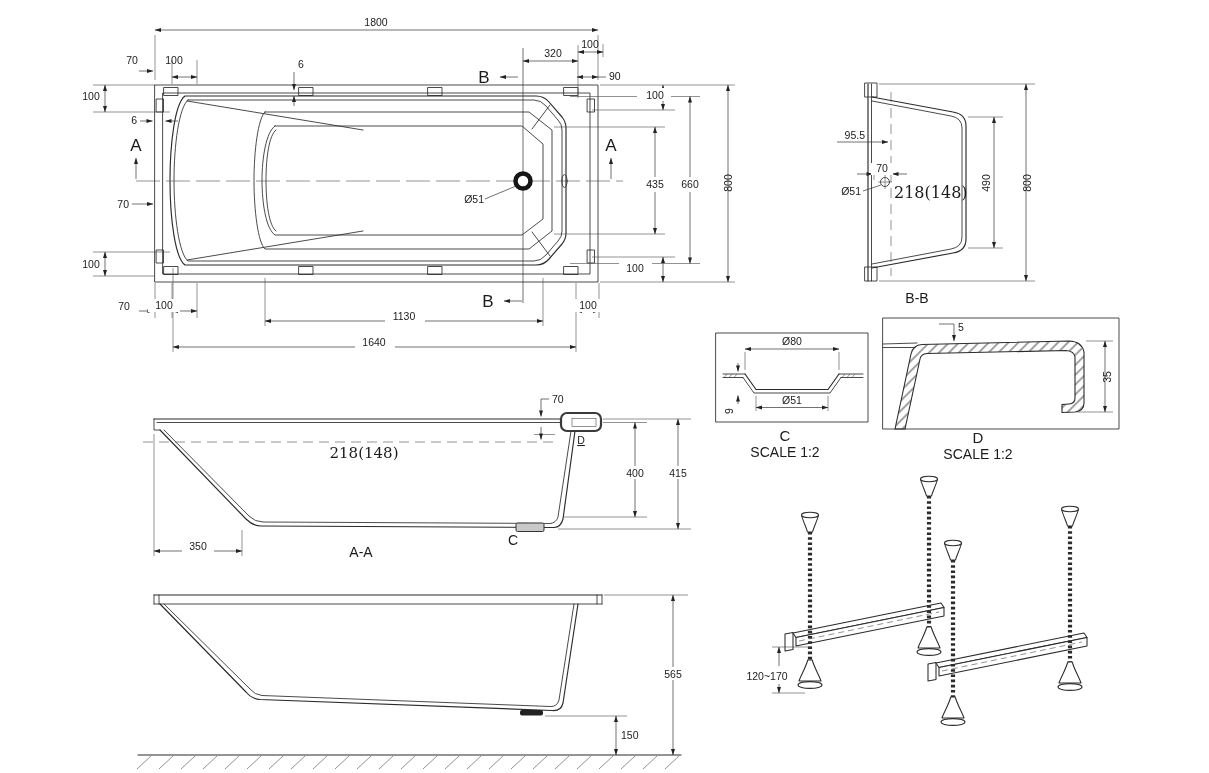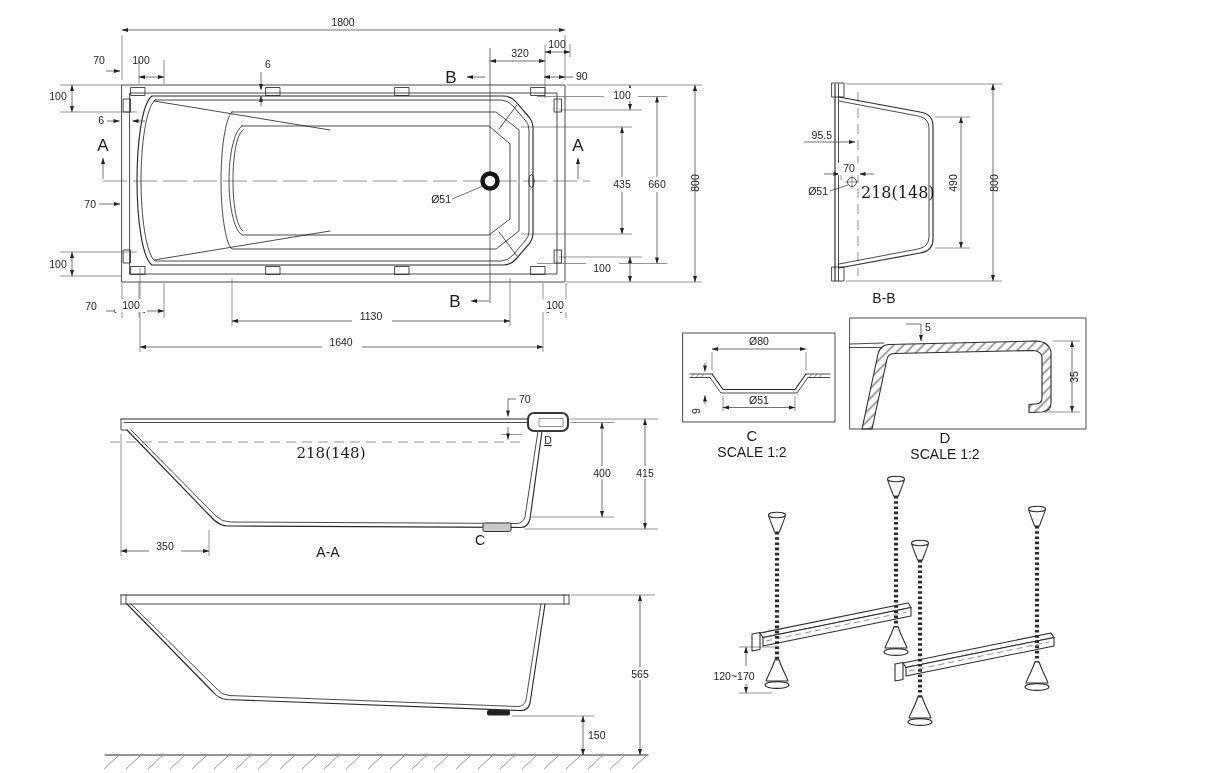--- a/index.html
+++ b/index.html
@@ -1,17 +1,17 @@
 <!DOCTYPE html>
 <html><head>
 <meta charset="utf-8">
 <style>
   html,body{margin:0;padding:0;background:#fff;}
   #stage{position:relative;width:1142px;height:773px;background:#ffffff;overflow:hidden;
-         font-family:"Liberation Sans",sans-serif;}
+         font-family:"Liberation Sans",sans-serif;margin-left:33px;}
   svg{display:block}
   
   .o  {fill:none;stroke:#2b2b2b;stroke-width:1.15;stroke-linejoin:round;stroke-linecap:round}
   .o2 {fill:none;stroke:#2b2b2b;stroke-width:.85;stroke-linejoin:round;stroke-linecap:round}
   .t  {fill:none;stroke:#4a4a4a;stroke-width:.6}
   .d  {fill:none;stroke:#333;stroke-width:.7}
   .wl {stroke-dasharray:10,6}
   .cl {stroke-dasharray:24,6}
   .rd {stroke-dasharray:2.6,2.6}
   .bar{fill:#fff;stroke:#2b2b2b;stroke-width:1.05;stroke-linejoin:round}

